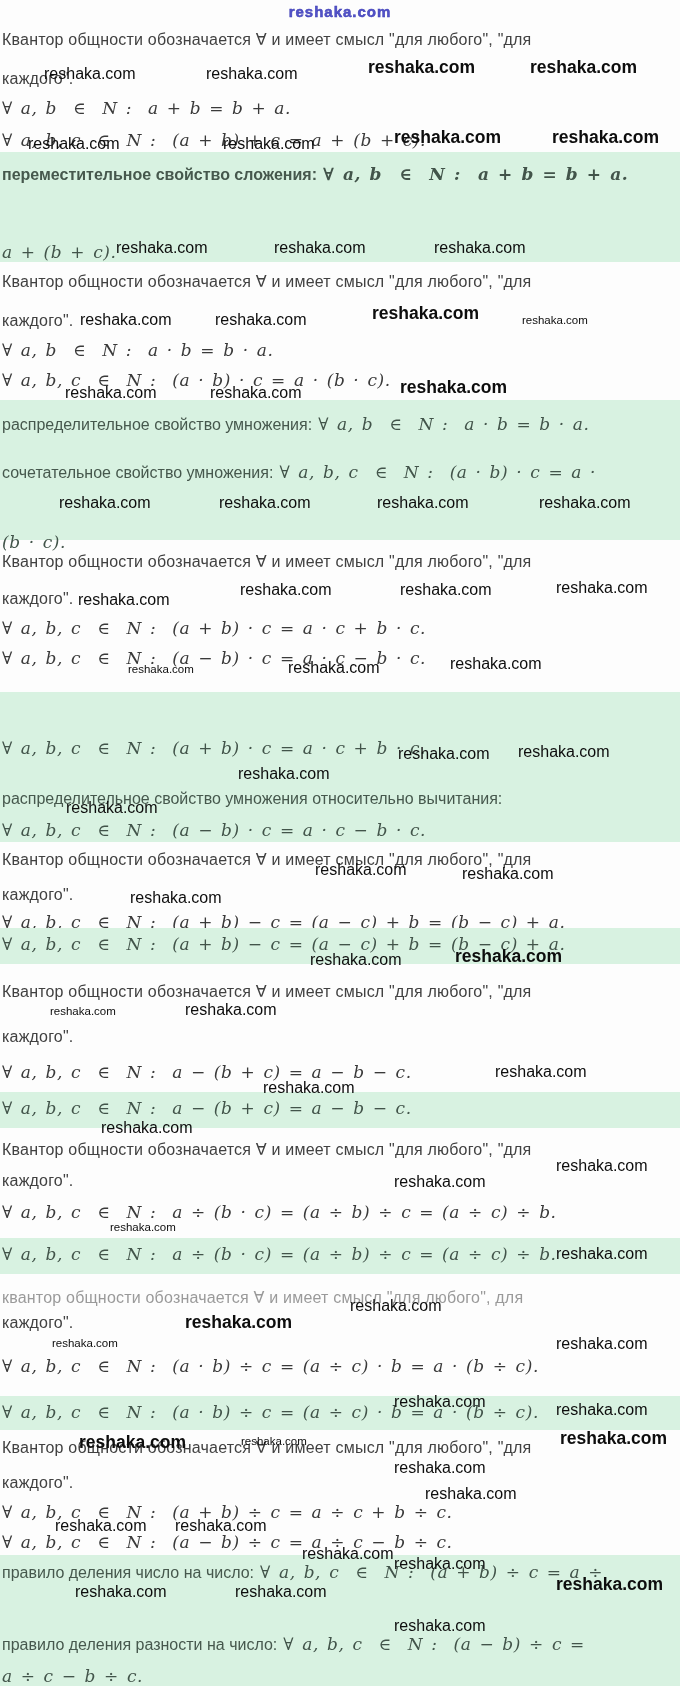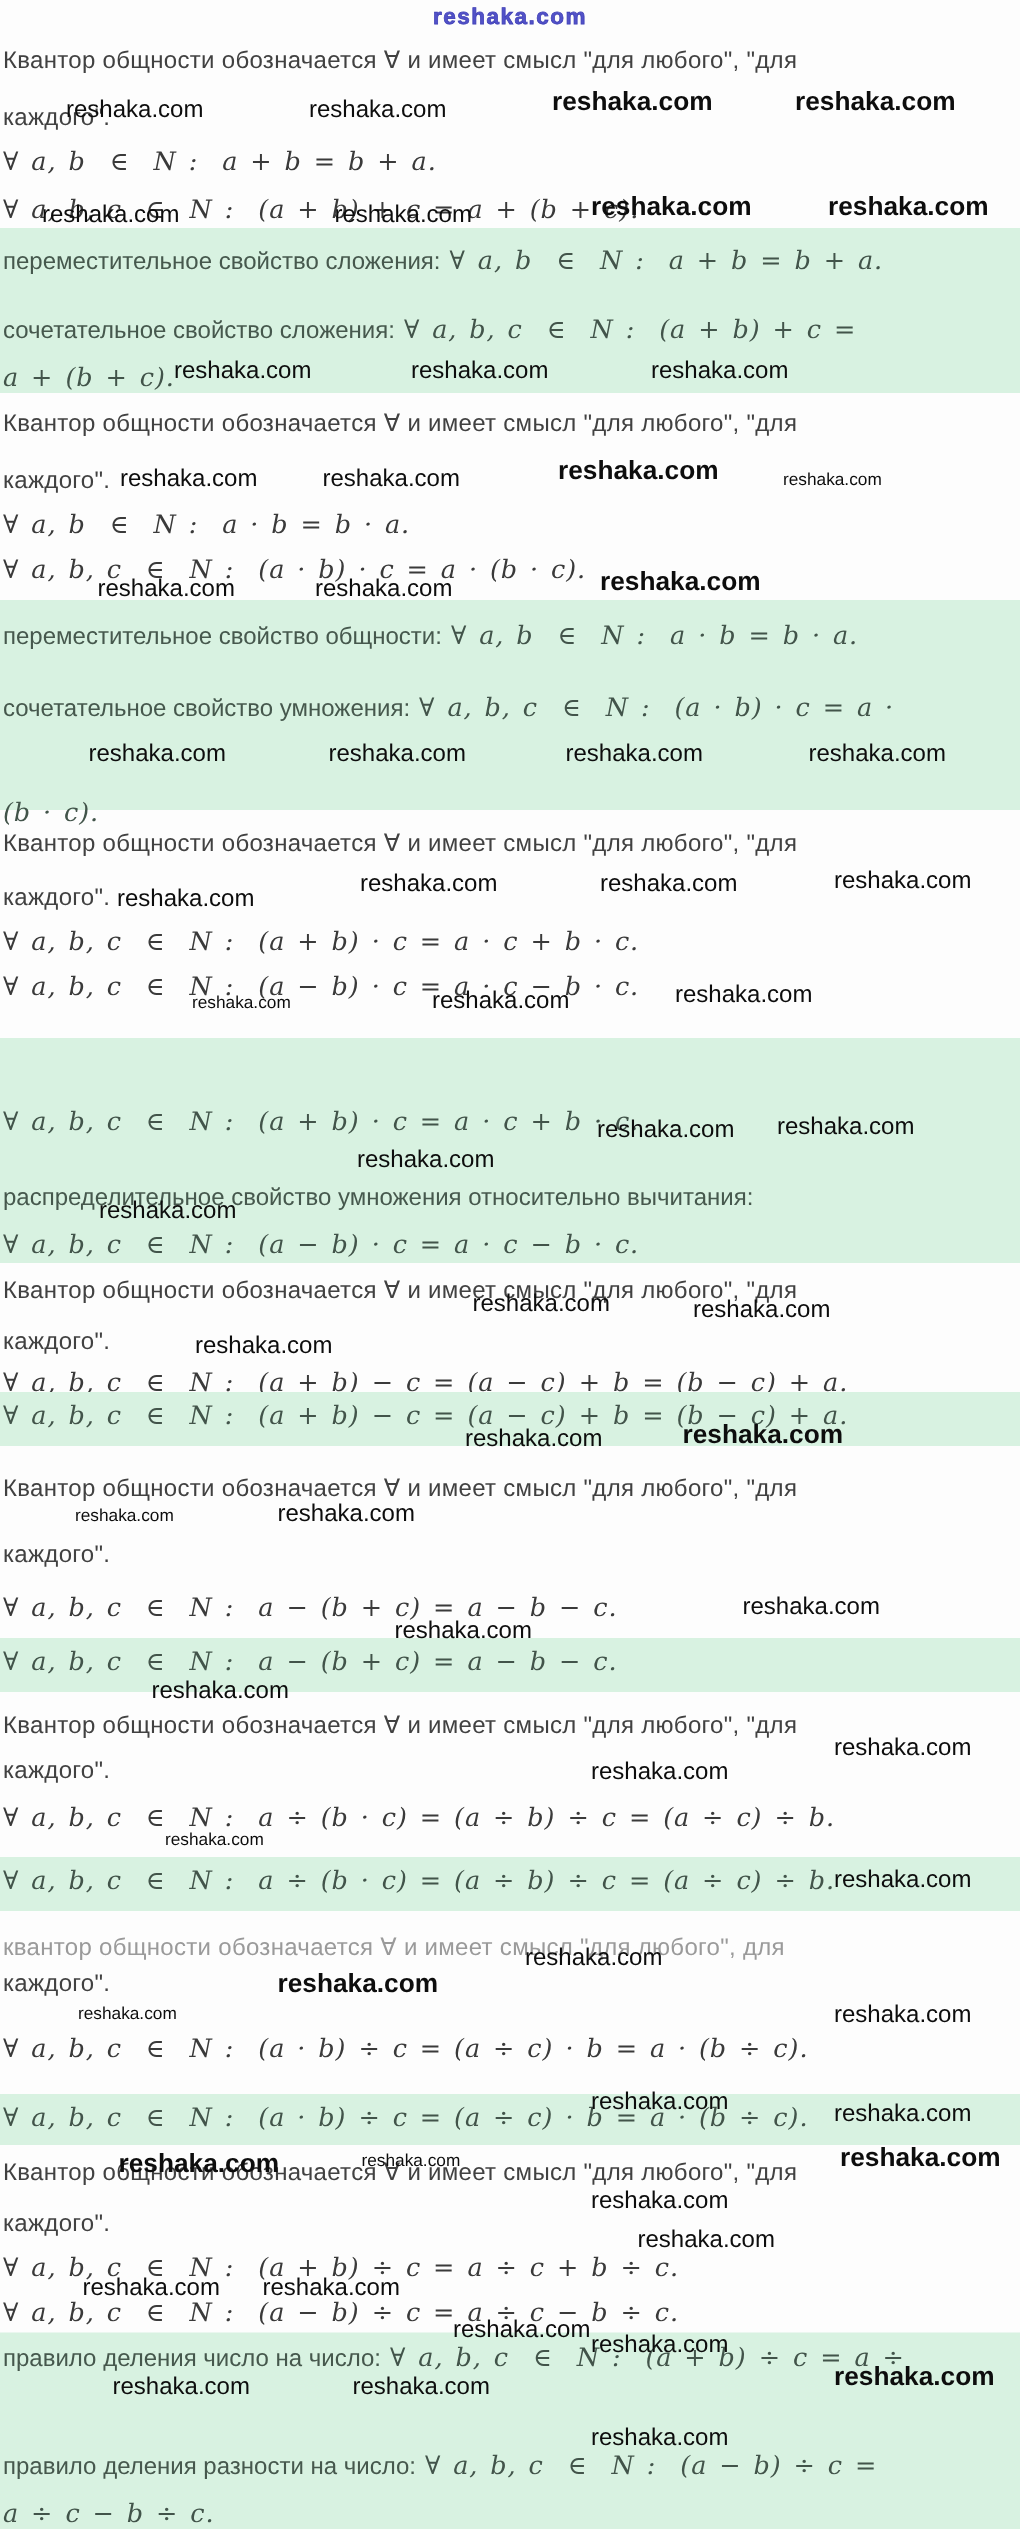--- a/index.html
+++ b/index.html
@@ -37,32 +37,31 @@
 
 <div id="page">
   <div id="logo">reshaka.com</div>
 <div class="section white" style="top: 0px; height: 152px;">
       <div class="line" style="top: 30px;"><span class="txt">Квантор общности обозначается ∀ и имеет смысл "для любого", "для</span></div>
       <div class="line" style="top: 70px;"><span class="txt">каждого".</span></div>
       <div class="line" style="top: 98px;"><span class="math">∀ a, b  ∈  N :  a + b = b + a.</span></div>
       <div class="line" style="top: 130px;"><span class="math">∀ a, b, c  ∈  N :  (a + b) + c = a + (b + c).</span></div>
     </div>
     <div class="section green" style="top: 152px; height: 110px;">
-      <div class="line" style="top: 12px;"><span class="lbl">переместительное свойство сложения:</span><span class="math">∀ a, b  ∈  N :  a + b = b + a.</span></div>
-      <div class="line" style="top: 58px;"><span class="lbl">сочетательное свойство сложения:</span><span class="math">∀ a, b, c  ∈  N :  (a + b) + c =</span></div>
+      <div class="line" style="top: 12px; font-weight: bold;"><span class="lbl">переместительное свойство сложения:</span><span class="math">∀ a, b  ∈  N :  a + b = b + a.</span></div>
       <div class="line" style="top: 90px;"><span class="math">a + (b + c).</span></div>
     </div>
     <div class="section white" style="top: 262px; height: 138px;">
       <div class="line" style="top: 10px;"><span class="txt">Квантор общности обозначается ∀ и имеет смысл "для любого", "для</span></div>
       <div class="line" style="top: 50px;"><span class="txt">каждого".</span></div>
       <div class="line" style="top: 78px;"><span class="math">∀ a, b  ∈  N :  a · b = b · a.</span></div>
       <div class="line" style="top: 108px;"><span class="math">∀ a, b, c  ∈  N :  (a · b) · c = a · (b · c).</span></div>
     </div>
     <div class="section green" style="top: 400px; height: 140px;">
-      <div class="line" style="top: 14px;"><span class="lbl">переместительное свойство общности:</span><span class="math">∀ a, b  ∈  N :  a · b = b · a.</span></div>
+      <div class="line" style="top: 14px;"><span class="lbl">распределительное свойство умножения:</span><span class="math">∀ a, b  ∈  N :  a · b = b · a.</span></div>
       <div class="line" style="top: 62px;"><span class="lbl">сочетательное свойство умножения:</span><span class="math">∀ a, b, c  ∈  N :  (a · b) · c = a ·</span></div>
       <div class="line" style="top: 96px; margin-top: 36px;"><span class="math">(b · c).</span></div>
     </div>
     <div class="section white" style="top: 540px; height: 152px;">
       <div class="line" style="top: 12px;"><span class="txt">Квантор общности обозначается ∀ и имеет смысл "для любого", "для</span></div>
       <div class="line" style="top: 50px;"><span class="txt">каждого".</span></div>
       <div class="line" style="top: 78px;"><span class="math">∀ a, b, c  ∈  N :  (a + b) · c = a · c + b · c.</span></div>
       <div class="line" style="top: 108px;"><span class="math">∀ a, b, c  ∈  N :  (a − b) · c = a · c − b · c.</span></div>
     </div>
     <div class="section green" style="top: 692px; height: 150px;">

